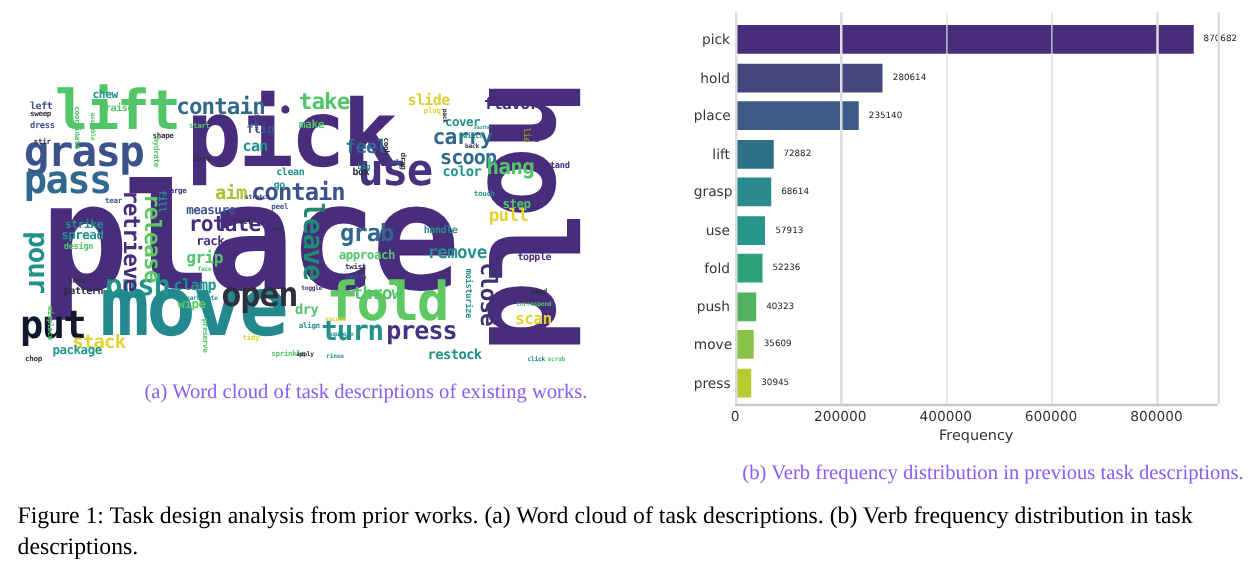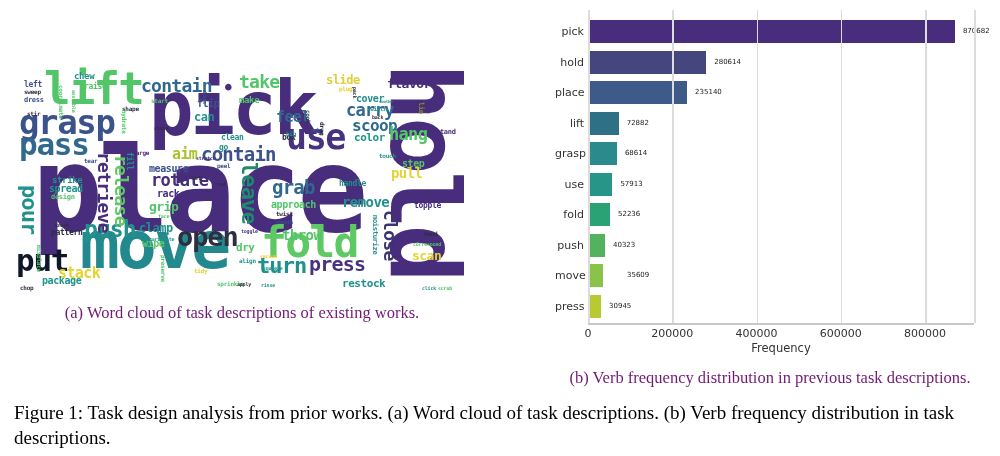--- a/index.html
+++ b/index.html
@@ -2,21 +2,21 @@
 <html><head>
 <meta charset="utf-8">
 <style>
   html,body{margin:0;padding:0;background:#ffffff;}
   body{position:relative;width:1000px;height:456px;overflow:hidden;
        font-family:"DejaVu Sans",sans-serif;}
   .wc{position:absolute;left:14px;top:63px;width:456px;height:234px;background:#fff;}
   .cw-word{position:absolute;line-height:1;white-space:nowrap;
            font-family:"DejaVu Sans Mono",monospace;font-weight:bold;letter-spacing:-0.04em;}
   .caption{position:absolute;font-family:"Liberation Serif","DejaVu Serif",serif;
-           color:#701a75;text-align:center;font-size:16.5px;}
+           color:#8b5cf6;text-align:right;font-size:16.5px;}
   .cap-a{left:14px;top:303px;width:456px;}
   .cap-b{left:545px;top:368px;width:450px;}
   .fig-caption{position:absolute;left:14px;top:400px;width:975px;
                font-family:"Liberation Serif","DejaVu Serif",serif;
                font-size:19px;line-height:25px;color:#000;text-align:left;}
   .chart{position:absolute;left:555px;top:5px;width:440px;height:358px;background:#fff;}
   .plot{position:absolute;left:33px;top:5px;width:386px;height:313px;}
   .gridline{position:absolute;top:5px;width:1.5px;background:#dcdcdc;}
   .spine-bottom{position:absolute;left:33px;width:386px;height:2px;background:#c9c9c9;}
   .bar{position:absolute;height:23px;}
@@ -160,21 +160,21 @@
       <div class="bar-value" style="left: 38.7123px; top: 101.5px;">72882</div>
       <div class="bar" style="left: 0px; top: 132px; width: 28.9138px; background: rgb(42, 138, 140);"></div>
       <div class="bar-value" style="left: 36.9138px; top: 132px;">68614</div>
       <div class="bar" style="left: 0px; top: 162.5px; width: 24.4044px; background: rgb(39, 150, 137);"></div>
       <div class="bar-value" style="left: 32.4044px; top: 162.5px;">57913</div>
       <div class="bar" style="left: 0px; top: 193px; width: 22.0121px; background: rgb(43, 162, 117);"></div>
       <div class="bar-value" style="left: 30.0121px; top: 193px;">52236</div>
       <div class="bar" style="left: 0px; top: 223.5px; width: 16.992px; background: rgb(82, 178, 94);"></div>
       <div class="bar-value" style="left: 24.992px; top: 223.5px;">40323</div>
       <div class="bar" style="left: 0px; top: 254px; width: 15.0055px; background: rgb(138, 195, 74);"></div>
-      <div class="bar-value" style="left: 23.0055px; top: 254px; margin-left: 16px;">35609</div>
+      <div class="bar-value" style="left: 23.0055px; top: 254px;">35609</div>
       <div class="bar" style="left: 0px; top: 284.5px; width: 13.0401px; background: rgb(184, 201, 50);"></div>
       <div class="bar-value" style="left: 21.0401px; top: 284.5px;">30945</div>
     </div>
   <div class="spine-bottom" style="top:318px;"></div>
   <div class="xlabel" style="left:166px;top:336px;">Frequency</div>
 <div class="gridline" style="left: 33px; height: 313px;"></div>
     <div class="tick-label" style="left: -2px; top: 322px;">0</div>
     <div class="gridline" style="left: 117.279px; height: 313px;"></div>
     <div class="tick-label" style="left: 82.2795px; top: 322px;">200000</div>
     <div class="gridline" style="left: 201.559px; height: 313px;"></div>

